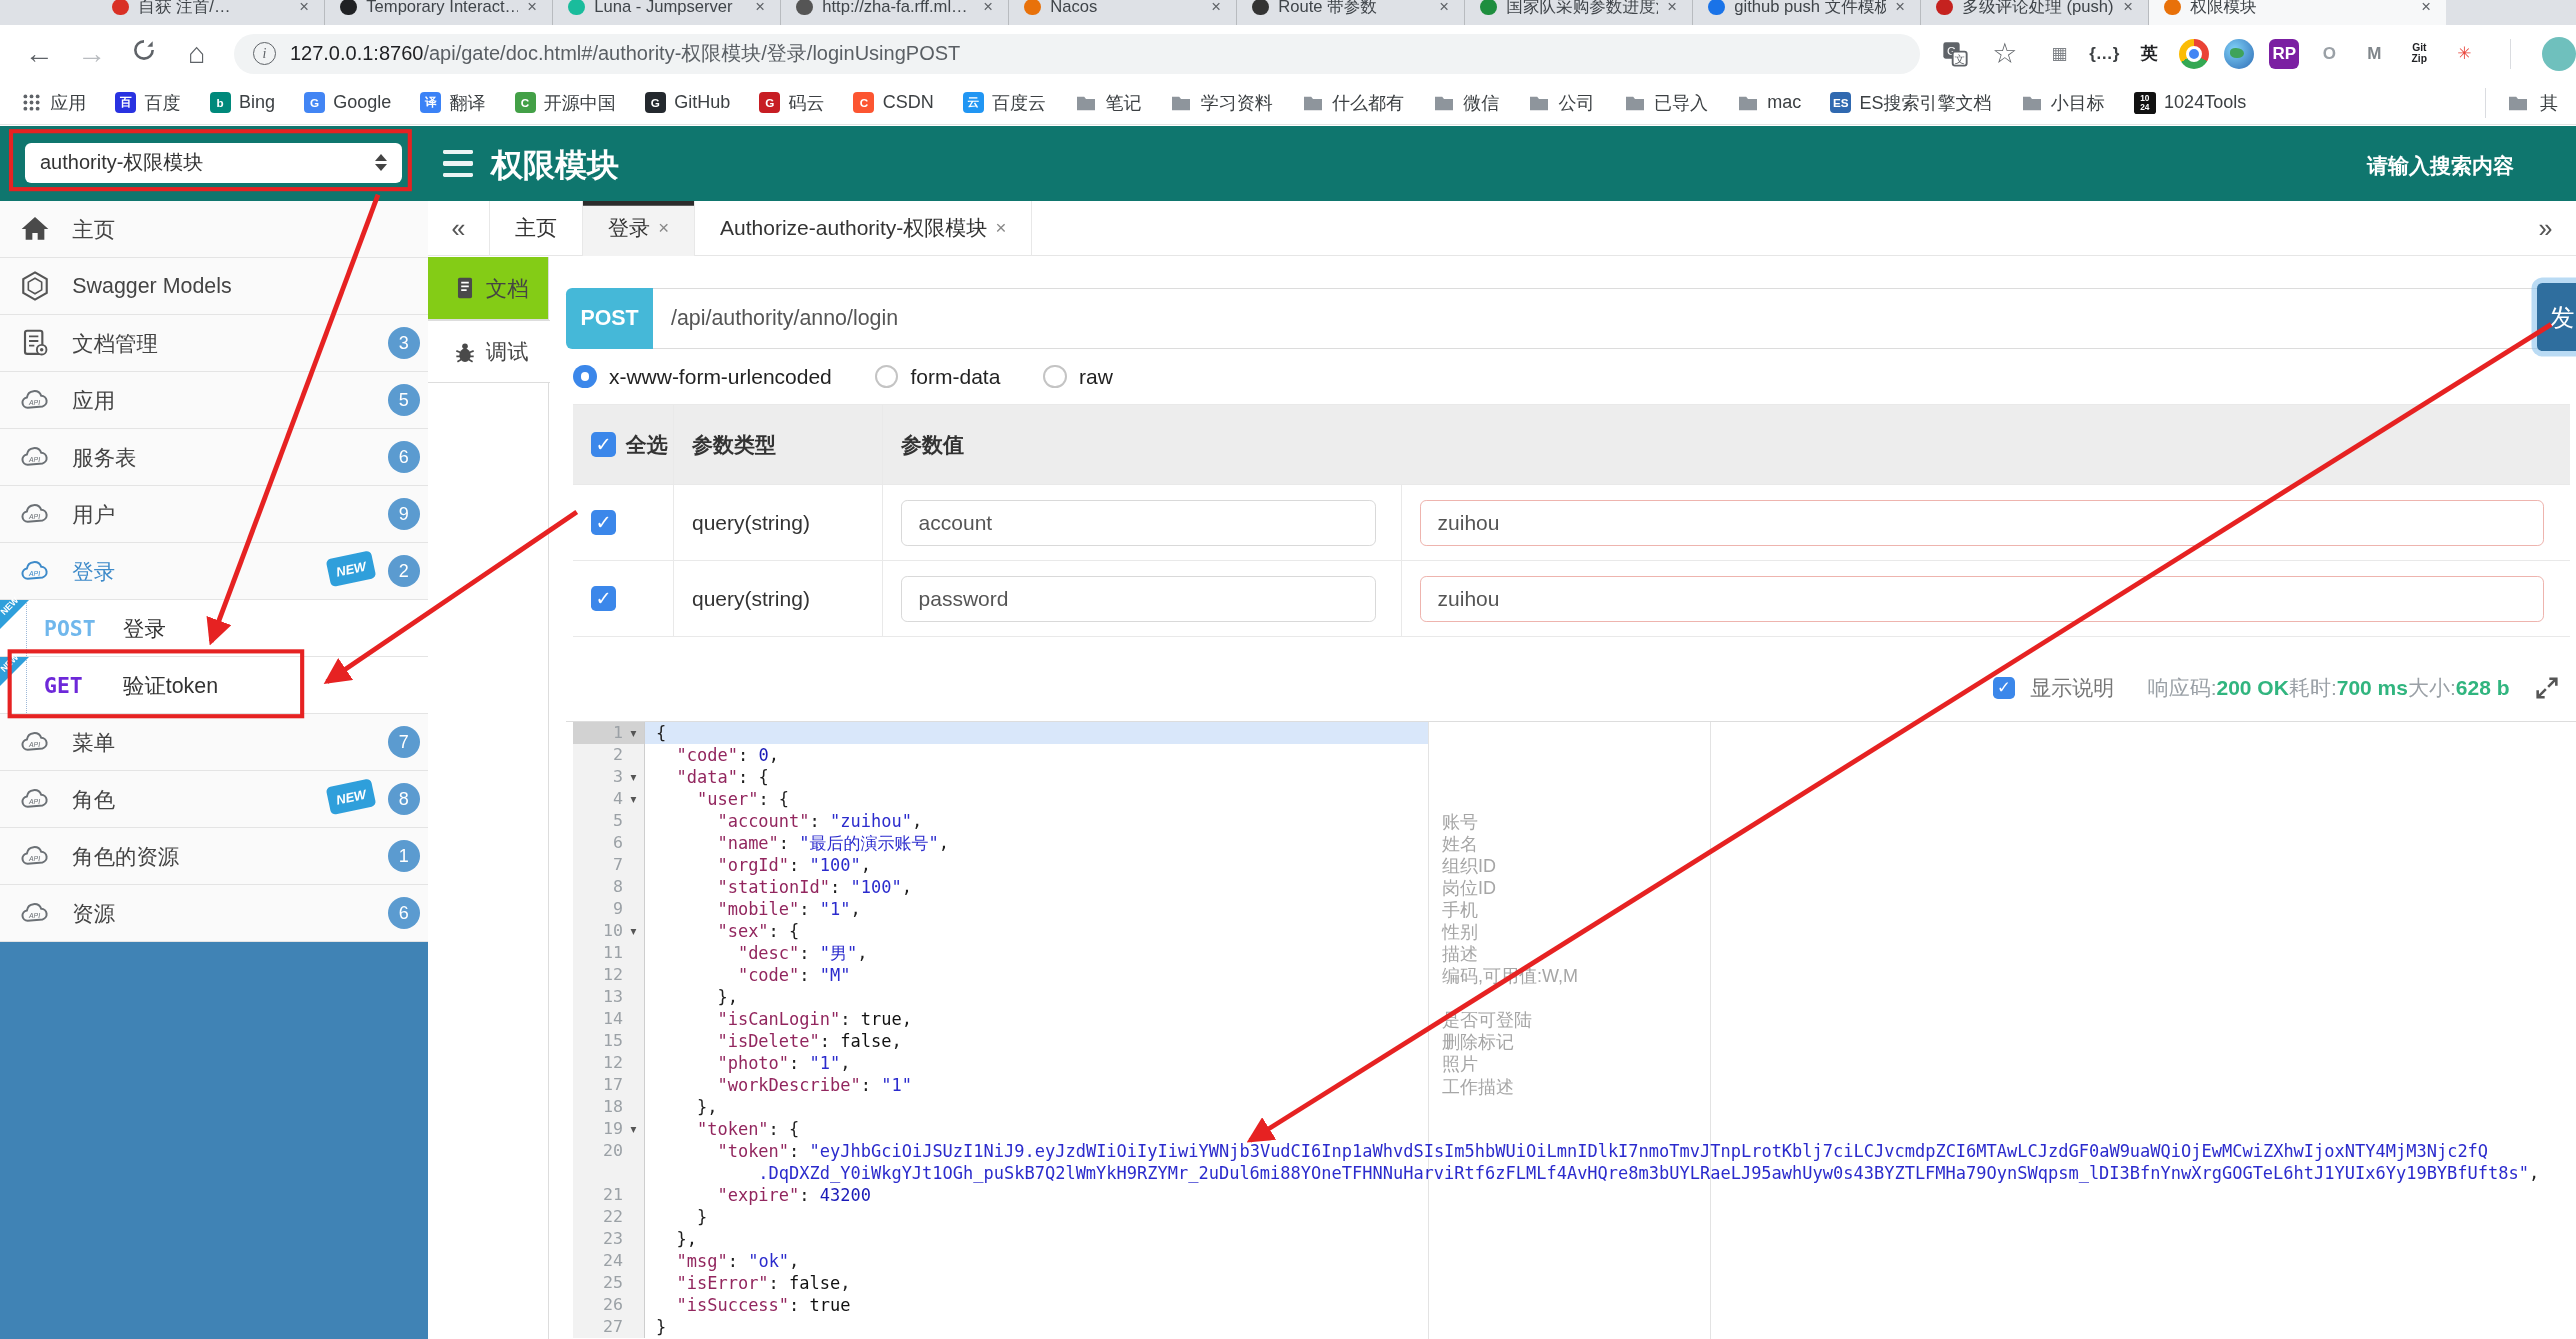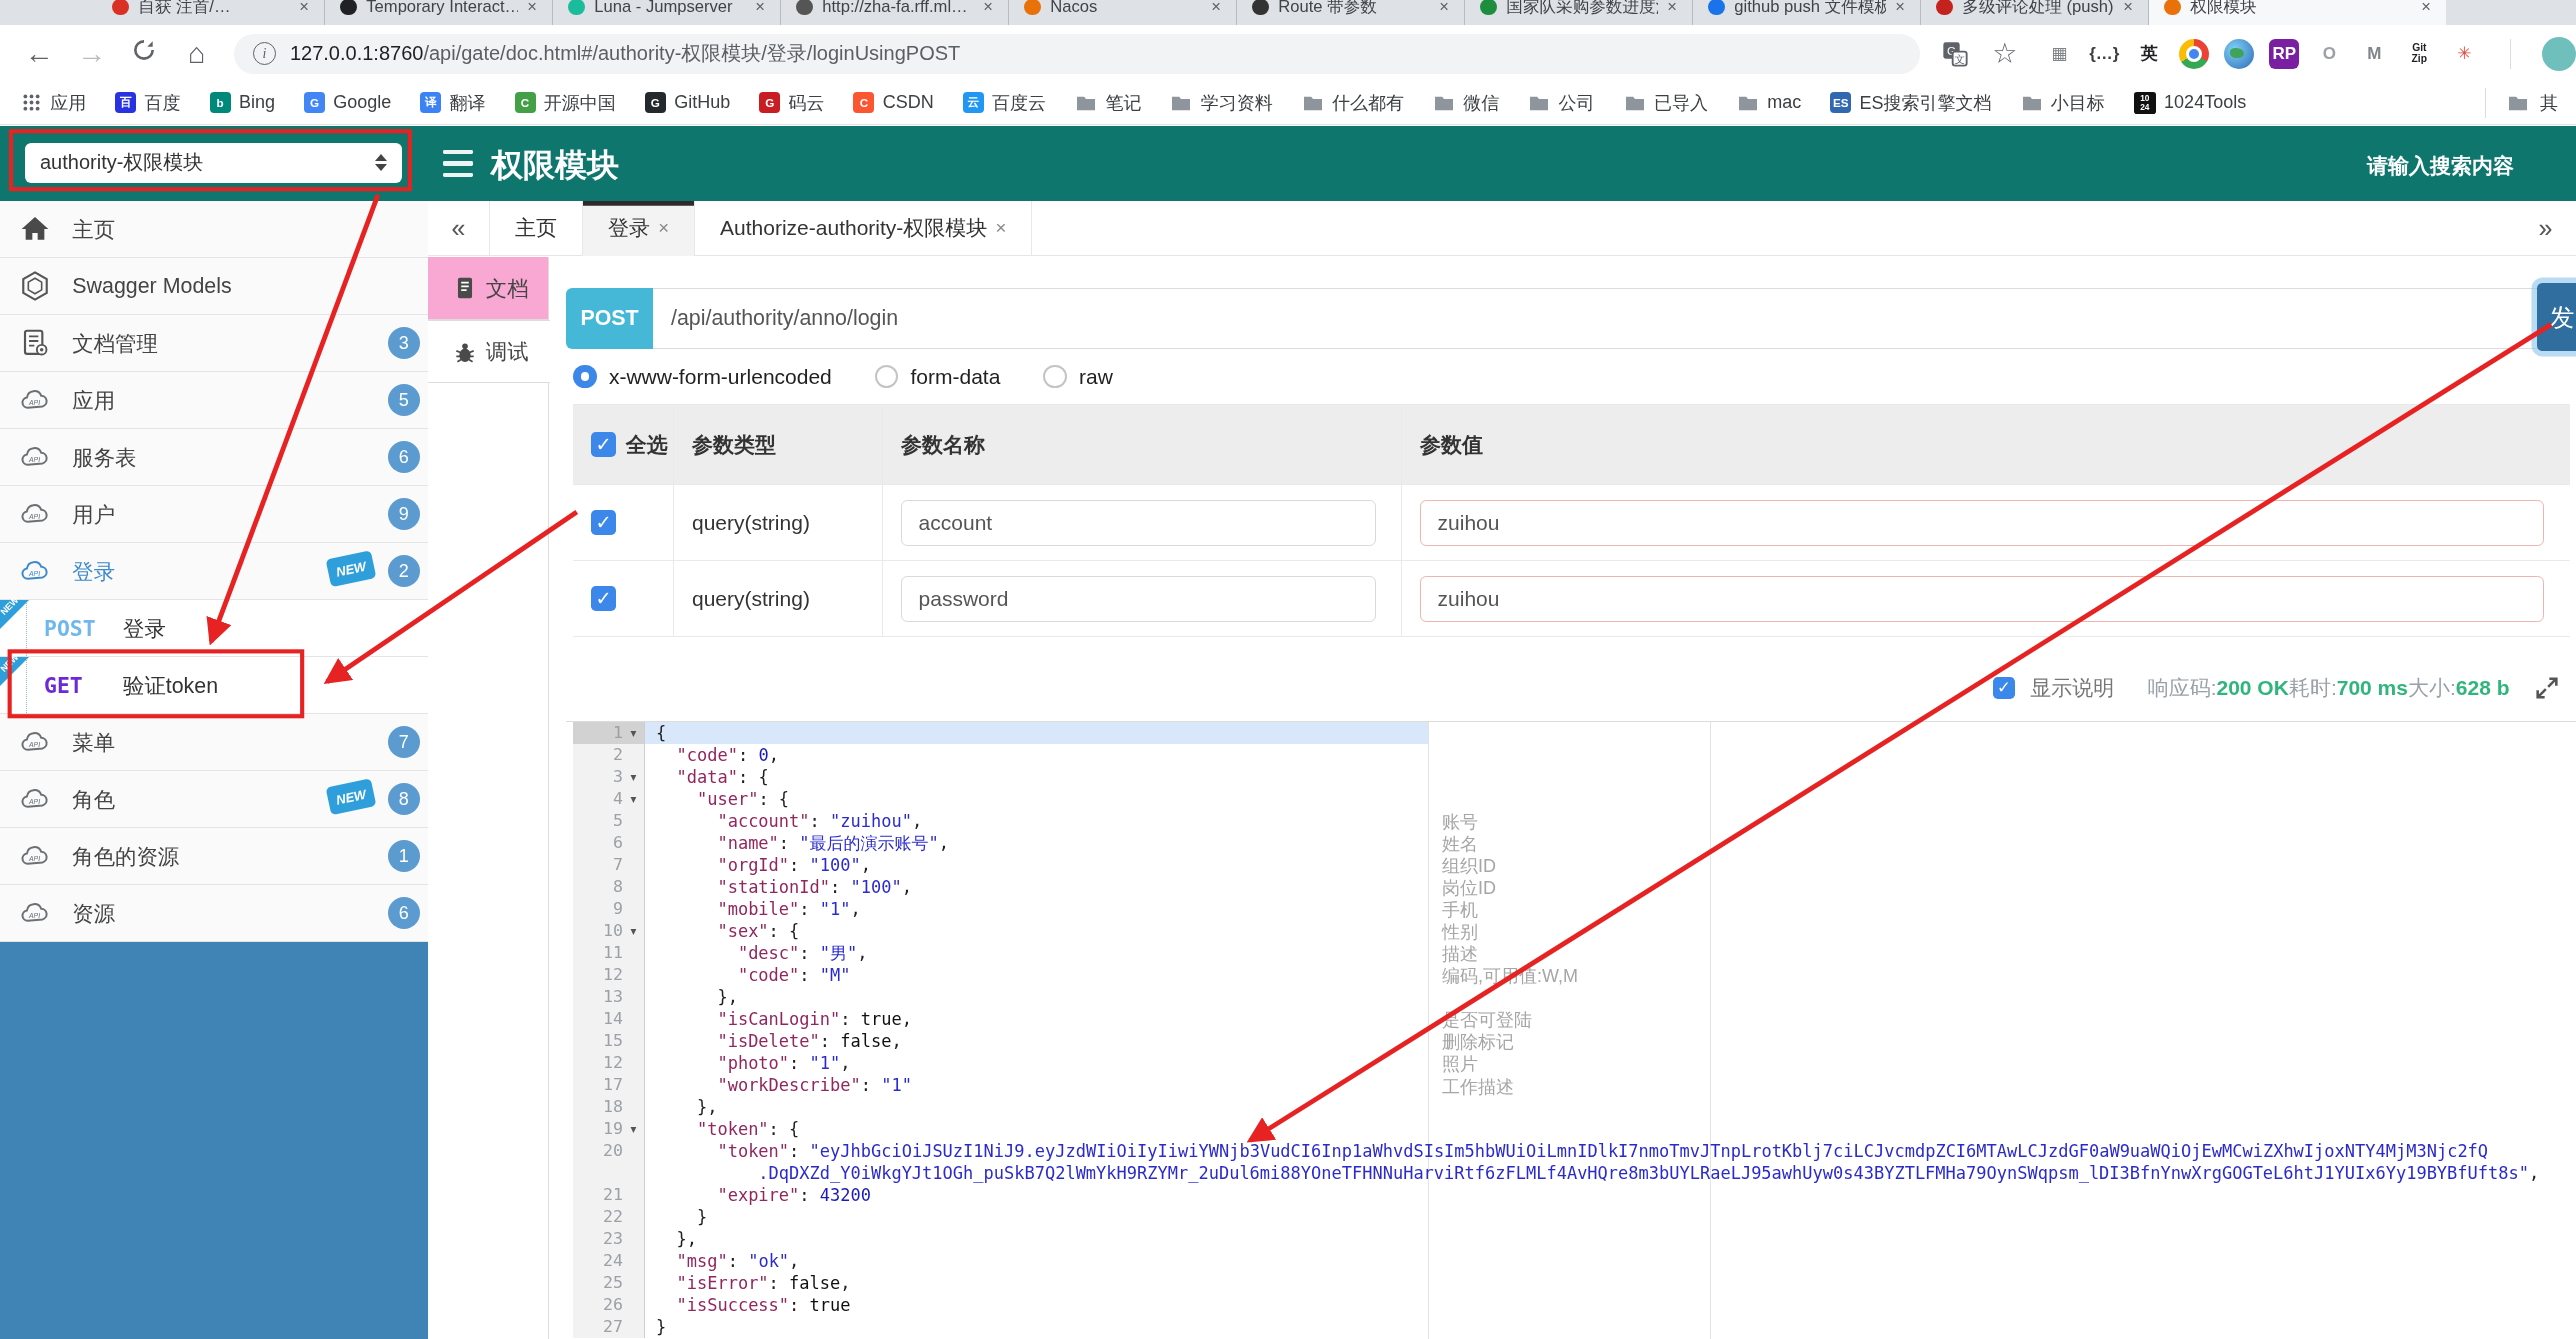--- a/index.html
+++ b/index.html
@@ -96,21 +96,21 @@
   .chevR{margin-left:auto}
   #wtabs{display:flex;height:55px;border-left:0.7px solid #e8e8e8}
   .mtab{height:55px;display:flex;align-items:center;padding:0 25px;border-right:0.7px solid #e8e8e8;
         font-size:21px;color:#333;box-sizing:border-box}
   .mtab.active{background:#f3f3f3;box-shadow:inset 0 4.8px 0 #2c2c2c}
   .mtab .mx{margin-left:8.3px;color:#888;font-size:18.6px}
 
   
   #subside{position:absolute;left:428px;top:257px;width:121px;height:1083px;border-right:0.7px solid #ddd;box-sizing:border-box}
   .dtab{height:63px;display:flex;align-items:center;gap:8.3px;padding-left:23.5px;font-size:21.4px;color:#444;
-        border-bottom:0.7px solid #ddd;box-sizing:border-box;background:#f9a8d4}
+        border-bottom:0.7px solid #ddd;box-sizing:border-box;background:#84cc16}
   .dtab svg{width:26px;height:26px}
   .dtab.dact{width:122px;border-top:0.7px solid #ddd;background:#fff;position:relative;z-index:2}
 
   
   #reqrow{position:absolute;left:566px;top:288px;height:61px}
   .pill{position:absolute;left:0;top:0;width:87px;height:61px;background:#45b8d8;border-radius:6.2px 0 0 6.2px;
         color:#fff;font-size:21.4px;font-weight:bold;display:flex;align-items:center;justify-content:center}
   .pathfield{position:absolute;left:87px;top:0;width:1998px;height:61px;border:1.4px solid #dcdcdc;border-left:none;
              border-radius:0 6.2px 6.2px 0;box-sizing:border-box;display:flex;align-items:center;padding-left:18px;
              font-size:21.4px;color:#555;background:#fff}
@@ -591,23 +591,20 @@
       <div class="prow phead">
         <div class="pcell">
           <span class="cbx">✓</span>
           <span class="hgap"></span>
           <span>全选</span>
         </div>
         <div class="pcell">
           <span>参数类型</span>
         </div>
         <div class="pcell">
-          <span>参数名称</span>
-        </div>
-        <div class="pcell">
           <span>参数值</span>
         </div>
       </div>
       <div class="prow">
         <div class="pcell">
           <span class="cbx">✓</span>
         </div>
         <div class="pcell">
           <span>query(string)</span>
         </div>

